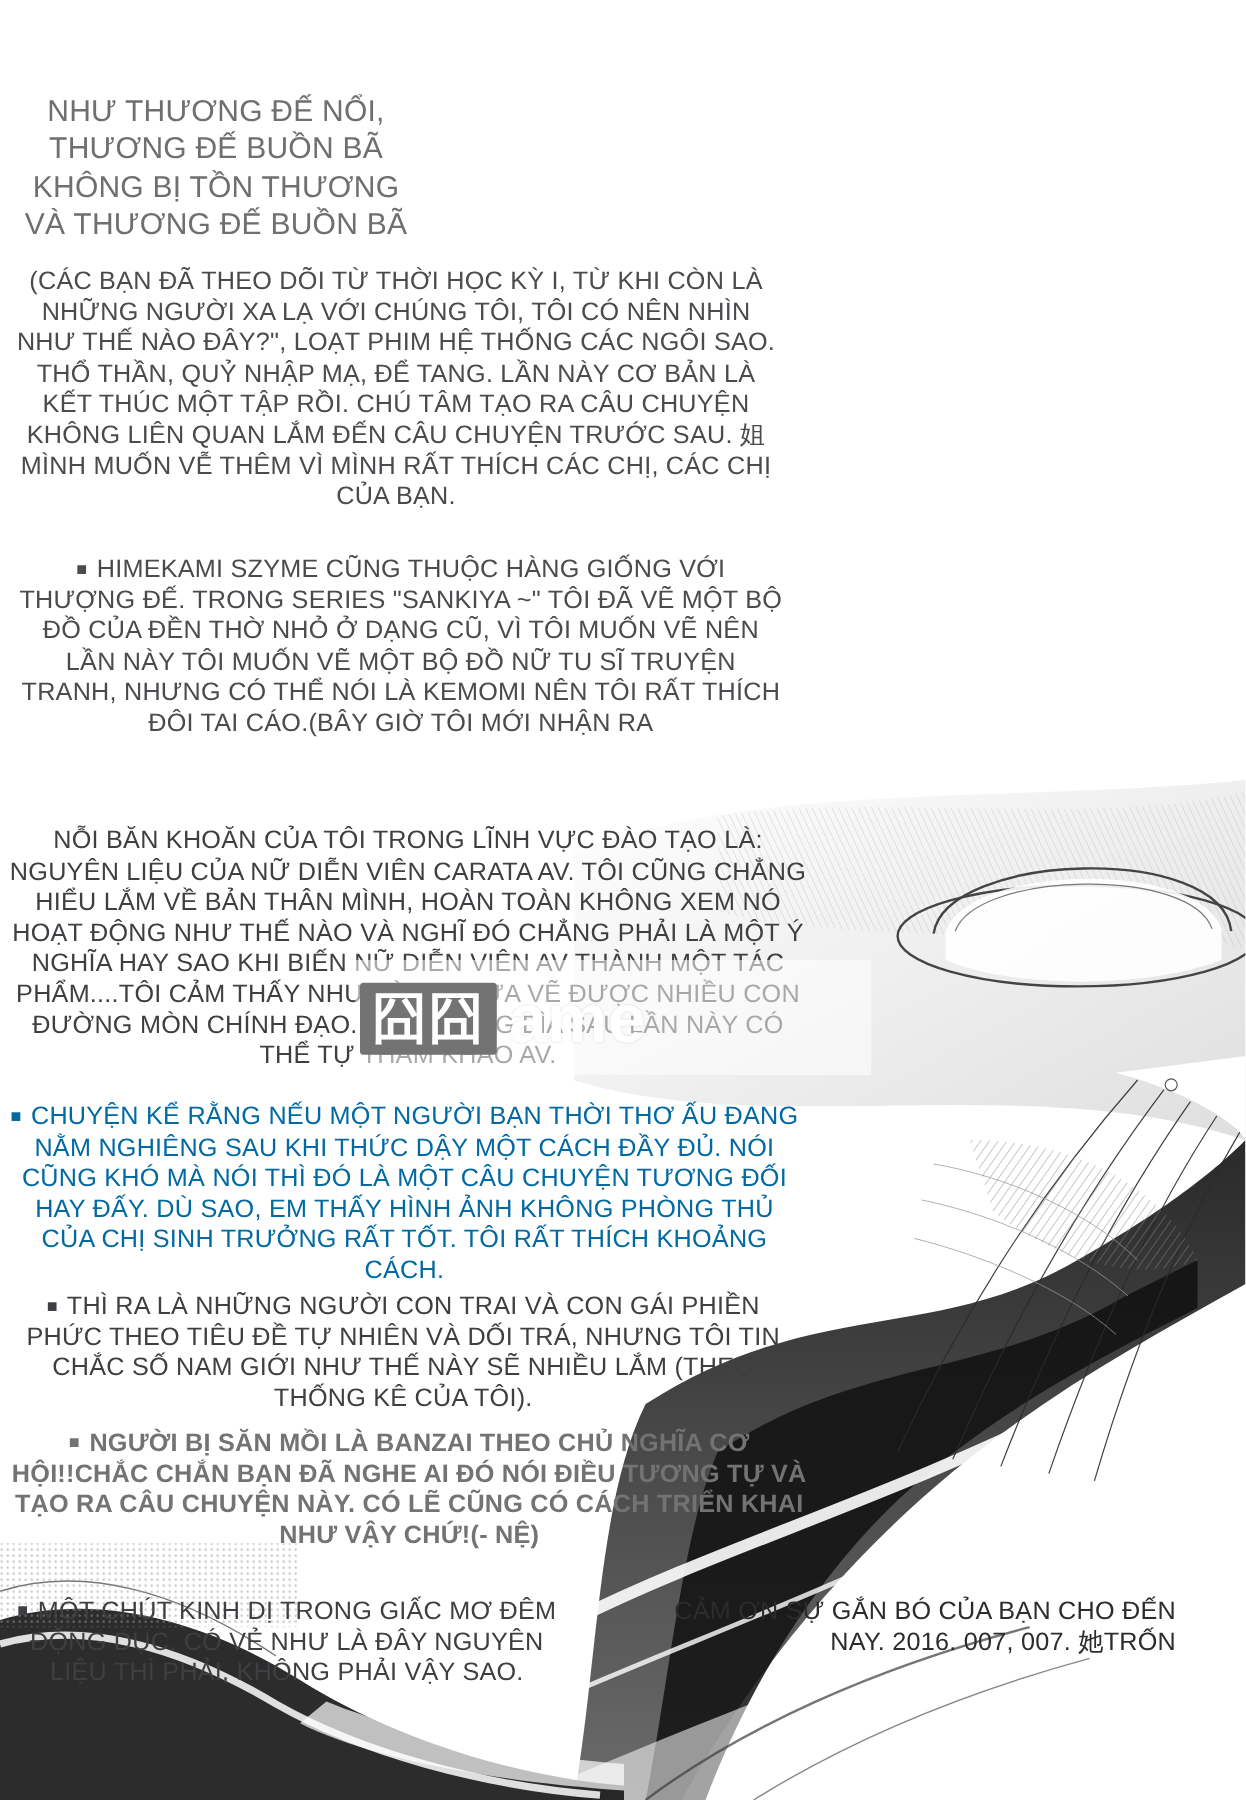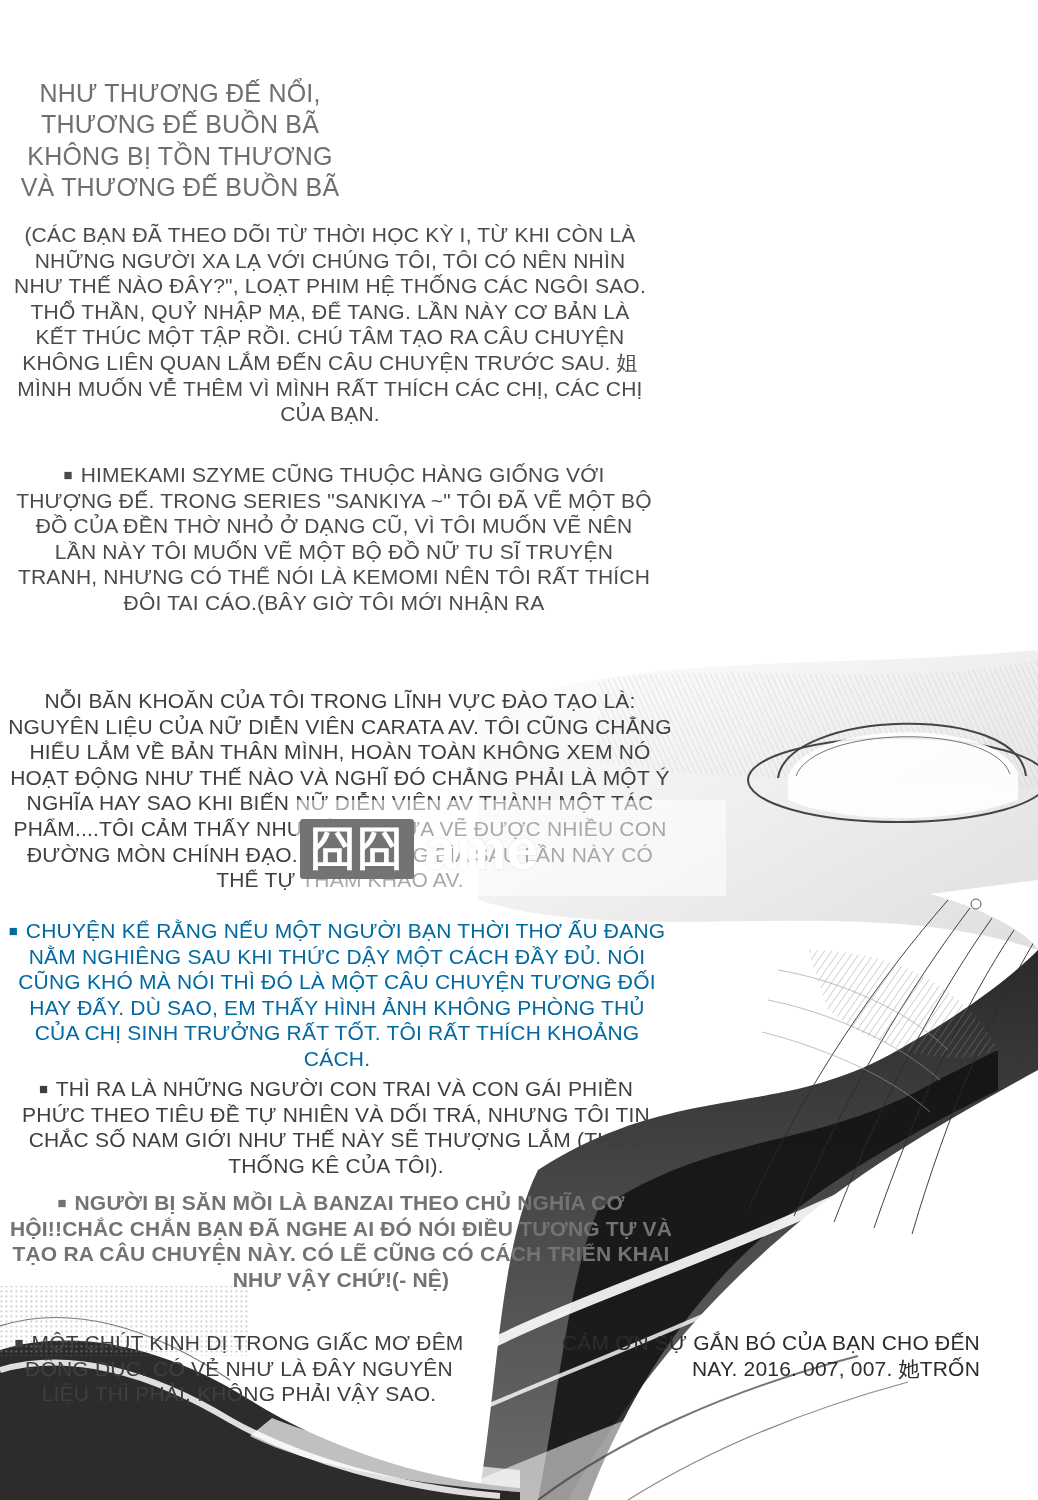--- a/index.html
+++ b/index.html
@@ -154,21 +154,21 @@
 
   <div class="txt" id="p3">NỖI BĂN KHOĂN CỦA TÔI TRONG LĨNH VỰC ĐÀO TẠO LÀ: NGUYÊN LIỆU CỦA NỮ DIỄN VIÊN CARATA AV. TÔI CŨNG CHẲNG HIỂU LẮM VỀ BẢN THÂN MÌNH, HOÀN TOÀN KHÔNG XEM NÓ HOẠT ĐỘNG NHƯ THẾ NÀO VÀ NGHĨ ĐÓ CHẲNG PHẢI LÀ MỘT Ý NGHĨA HAY SAO KHI BIẾN NỮ DIỄN VIÊN AV THÀNH MỘT TÁC PHẨM....TÔI CẢM THẤY NHƯ MÌNH CHƯA VẼ ĐƯỢC NHIỀU CON ĐƯỜNG MÒN CHÍNH ĐẠO. CÁC TRANG BÌA SAU LẦN NÀY CÓ THỂ TỰ THAM KHẢO AV.</div>
 
   <div class="txt" id="p4">
     <span class="bullet">■</span>
     <span>CHUYỆN KỂ RẰNG NẾU MỘT NGƯỜI BẠN THỜI THƠ ẤU ĐANG NẰM NGHIÊNG SAU KHI THỨC DẬY MỘT CÁCH ĐẦY ĐỦ. NÓI CŨNG KHÓ MÀ NÓI THÌ ĐÓ LÀ MỘT CÂU CHUYỆN TƯƠNG ĐỐI HAY ĐẤY. DÙ SAO, EM THẤY HÌNH ẢNH KHÔNG PHÒNG THỦ CỦA CHỊ SINH TRƯỞNG RẤT TỐT. TÔI RẤT THÍCH KHOẢNG CÁCH.</span>
   </div>
 
   <div class="txt" id="p5">
     <span class="bullet">■</span>
-    <span>THÌ RA LÀ NHỮNG NGƯỜI CON TRAI VÀ CON GÁI PHIỀN PHỨC THEO TIÊU ĐỀ TỰ NHIÊN VÀ DỐI TRÁ, NHƯNG TÔI TIN CHẮC SỐ NAM GIỚI NHƯ THẾ NÀY SẼ THƯỢNG LẮM (THEO THỐNG KÊ CỦA TÔI).</span>
+    <span>THÌ RA LÀ NHỮNG NGƯỜI CON TRAI VÀ CON GÁI PHIỀN PHỨC THEO TIÊU ĐỀ TỰ NHIÊN VÀ DỐI TRÁ, NHƯNG TÔI TIN CHẮC SỐ NAM GIỚI NHƯ THẾ NÀY SẼ NHIỀU LẮM (THEO THỐNG KÊ CỦA TÔI).</span>
   </div>
 
   <div class="txt" id="p6">
     <span class="bullet">■</span>
     <span>NGƯỜI BỊ SĂN MỒI LÀ BANZAI THEO CHỦ NGHĨA CƠ HỘI!!CHẮC CHẮN BẠN ĐÃ NGHE AI ĐÓ NÓI ĐIỀU TƯƠNG TỰ VÀ TẠO RA CÂU CHUYỆN NÀY. CÓ LẼ CŨNG CÓ CÁCH TRIỂN KHAI NHƯ VẬY CHỨ!(- NỆ)</span>
   </div>
 
   <div class="txt" id="p7">
     <span class="bullet">■</span>
     <span>MỘT CHÚT KINH DỊ TRONG GIẤC MƠ ĐÊM ĐỘNG DỤC. CÓ VẺ NHƯ LÀ ĐÂY NGUYÊN LIỆU THÌ PHẢI, KHÔNG PHẢI VẬY SAO.</span>

